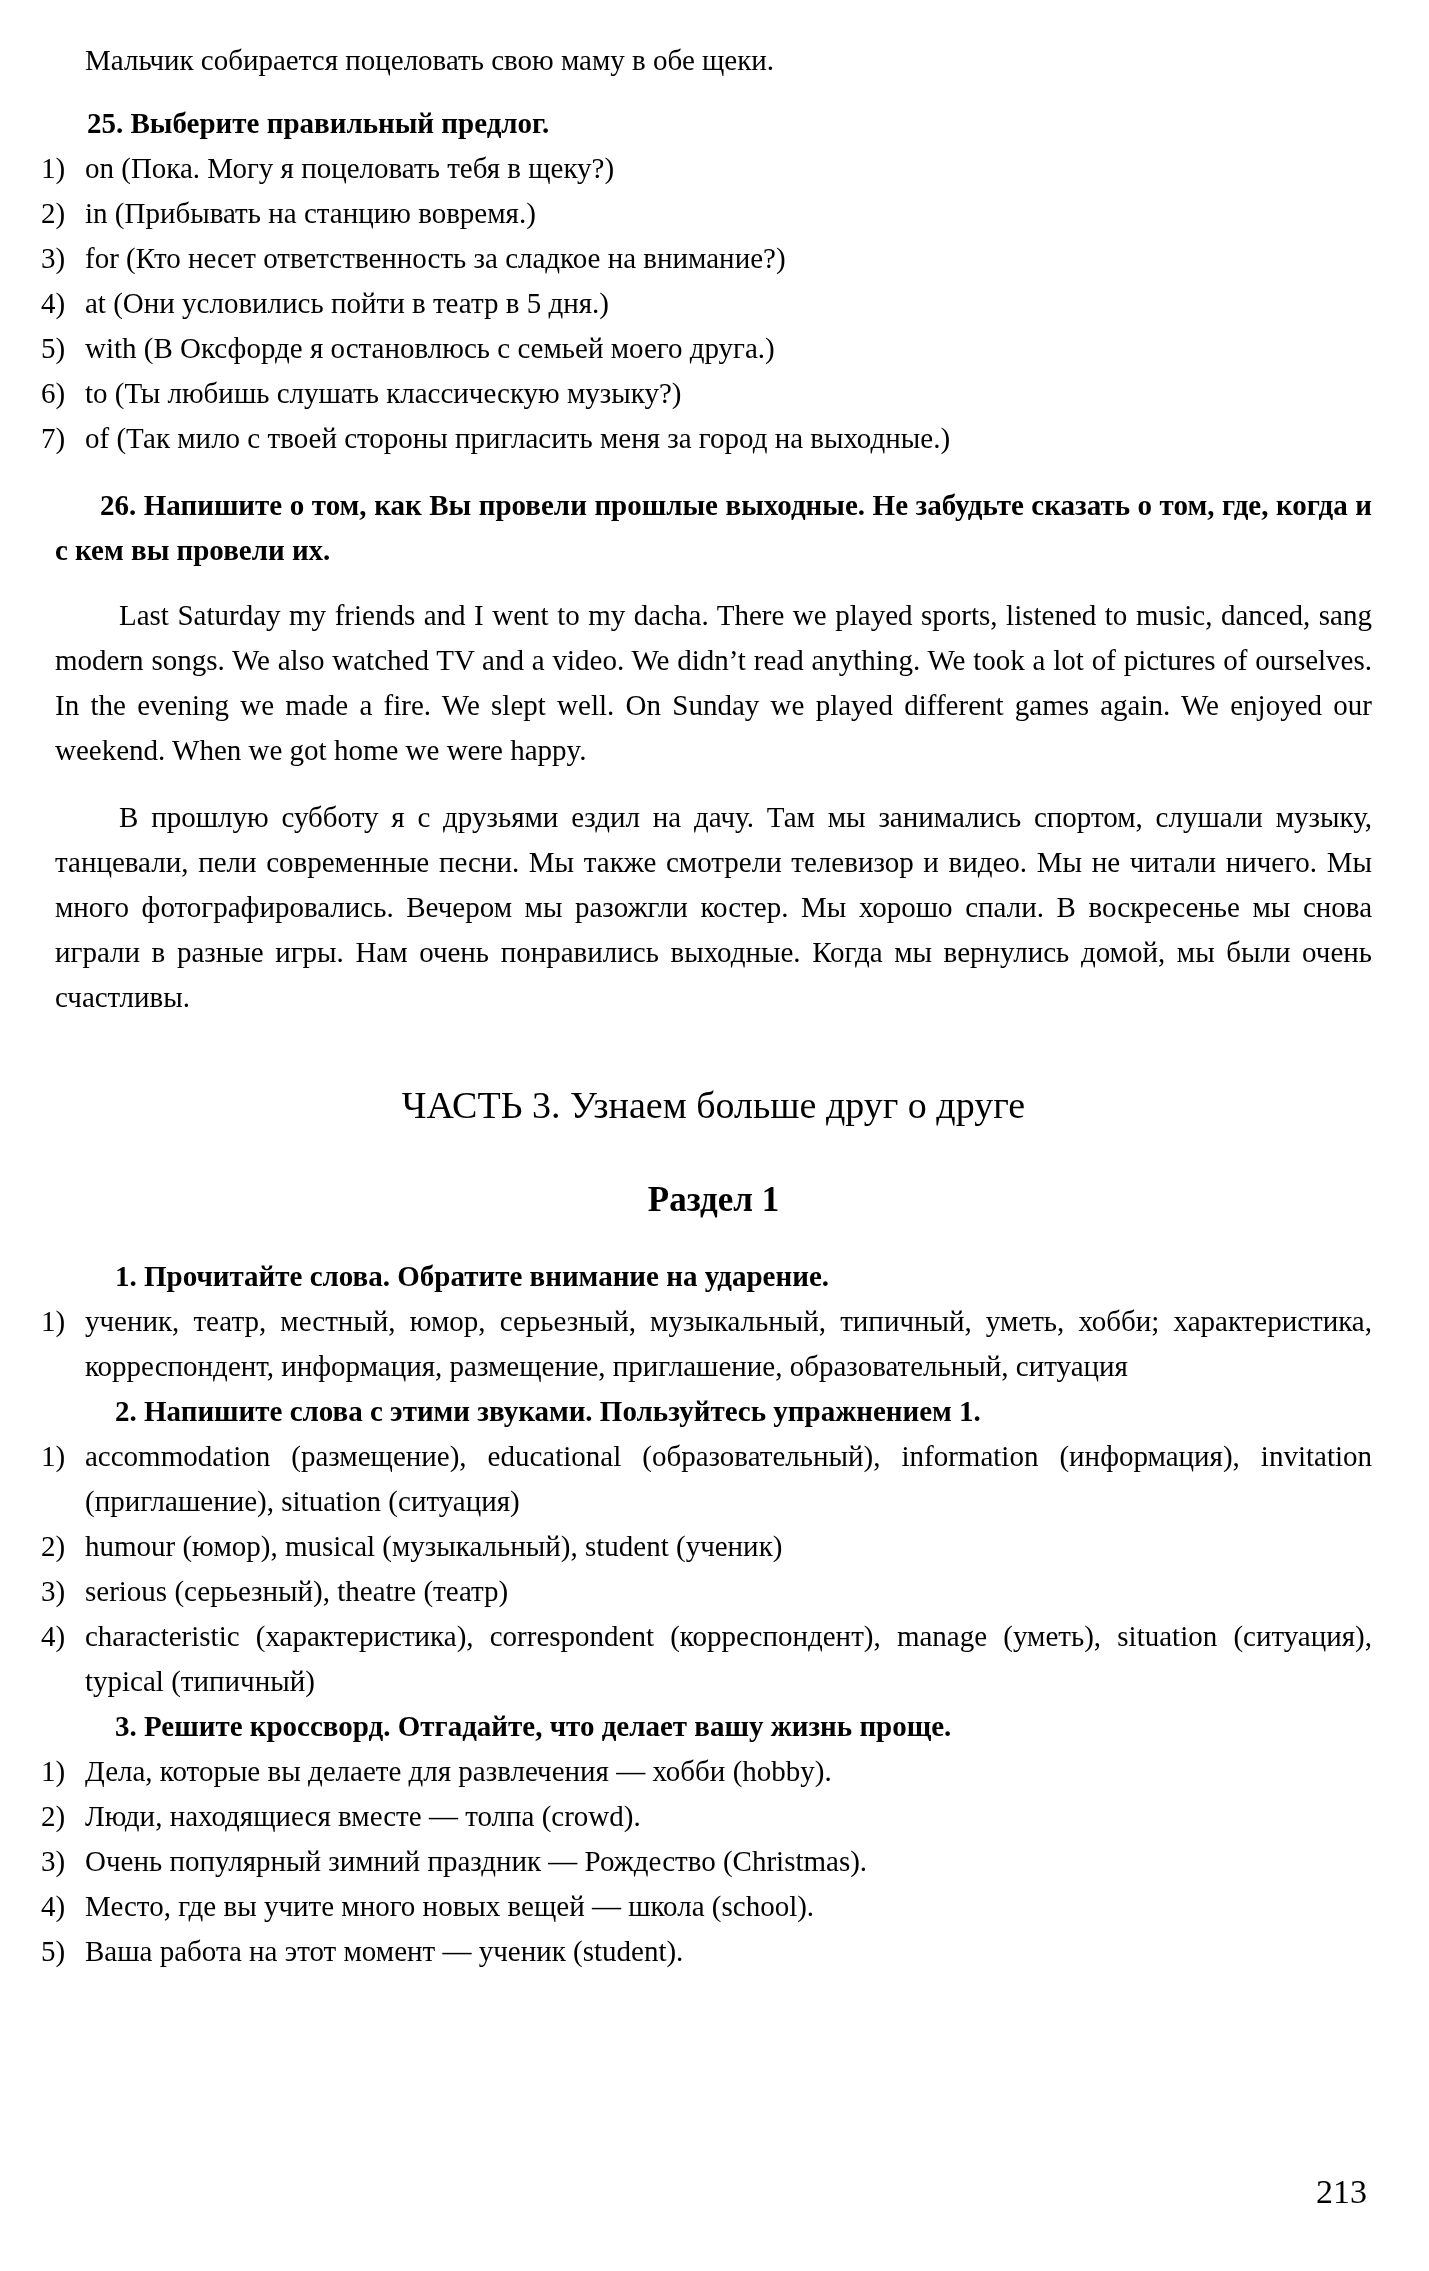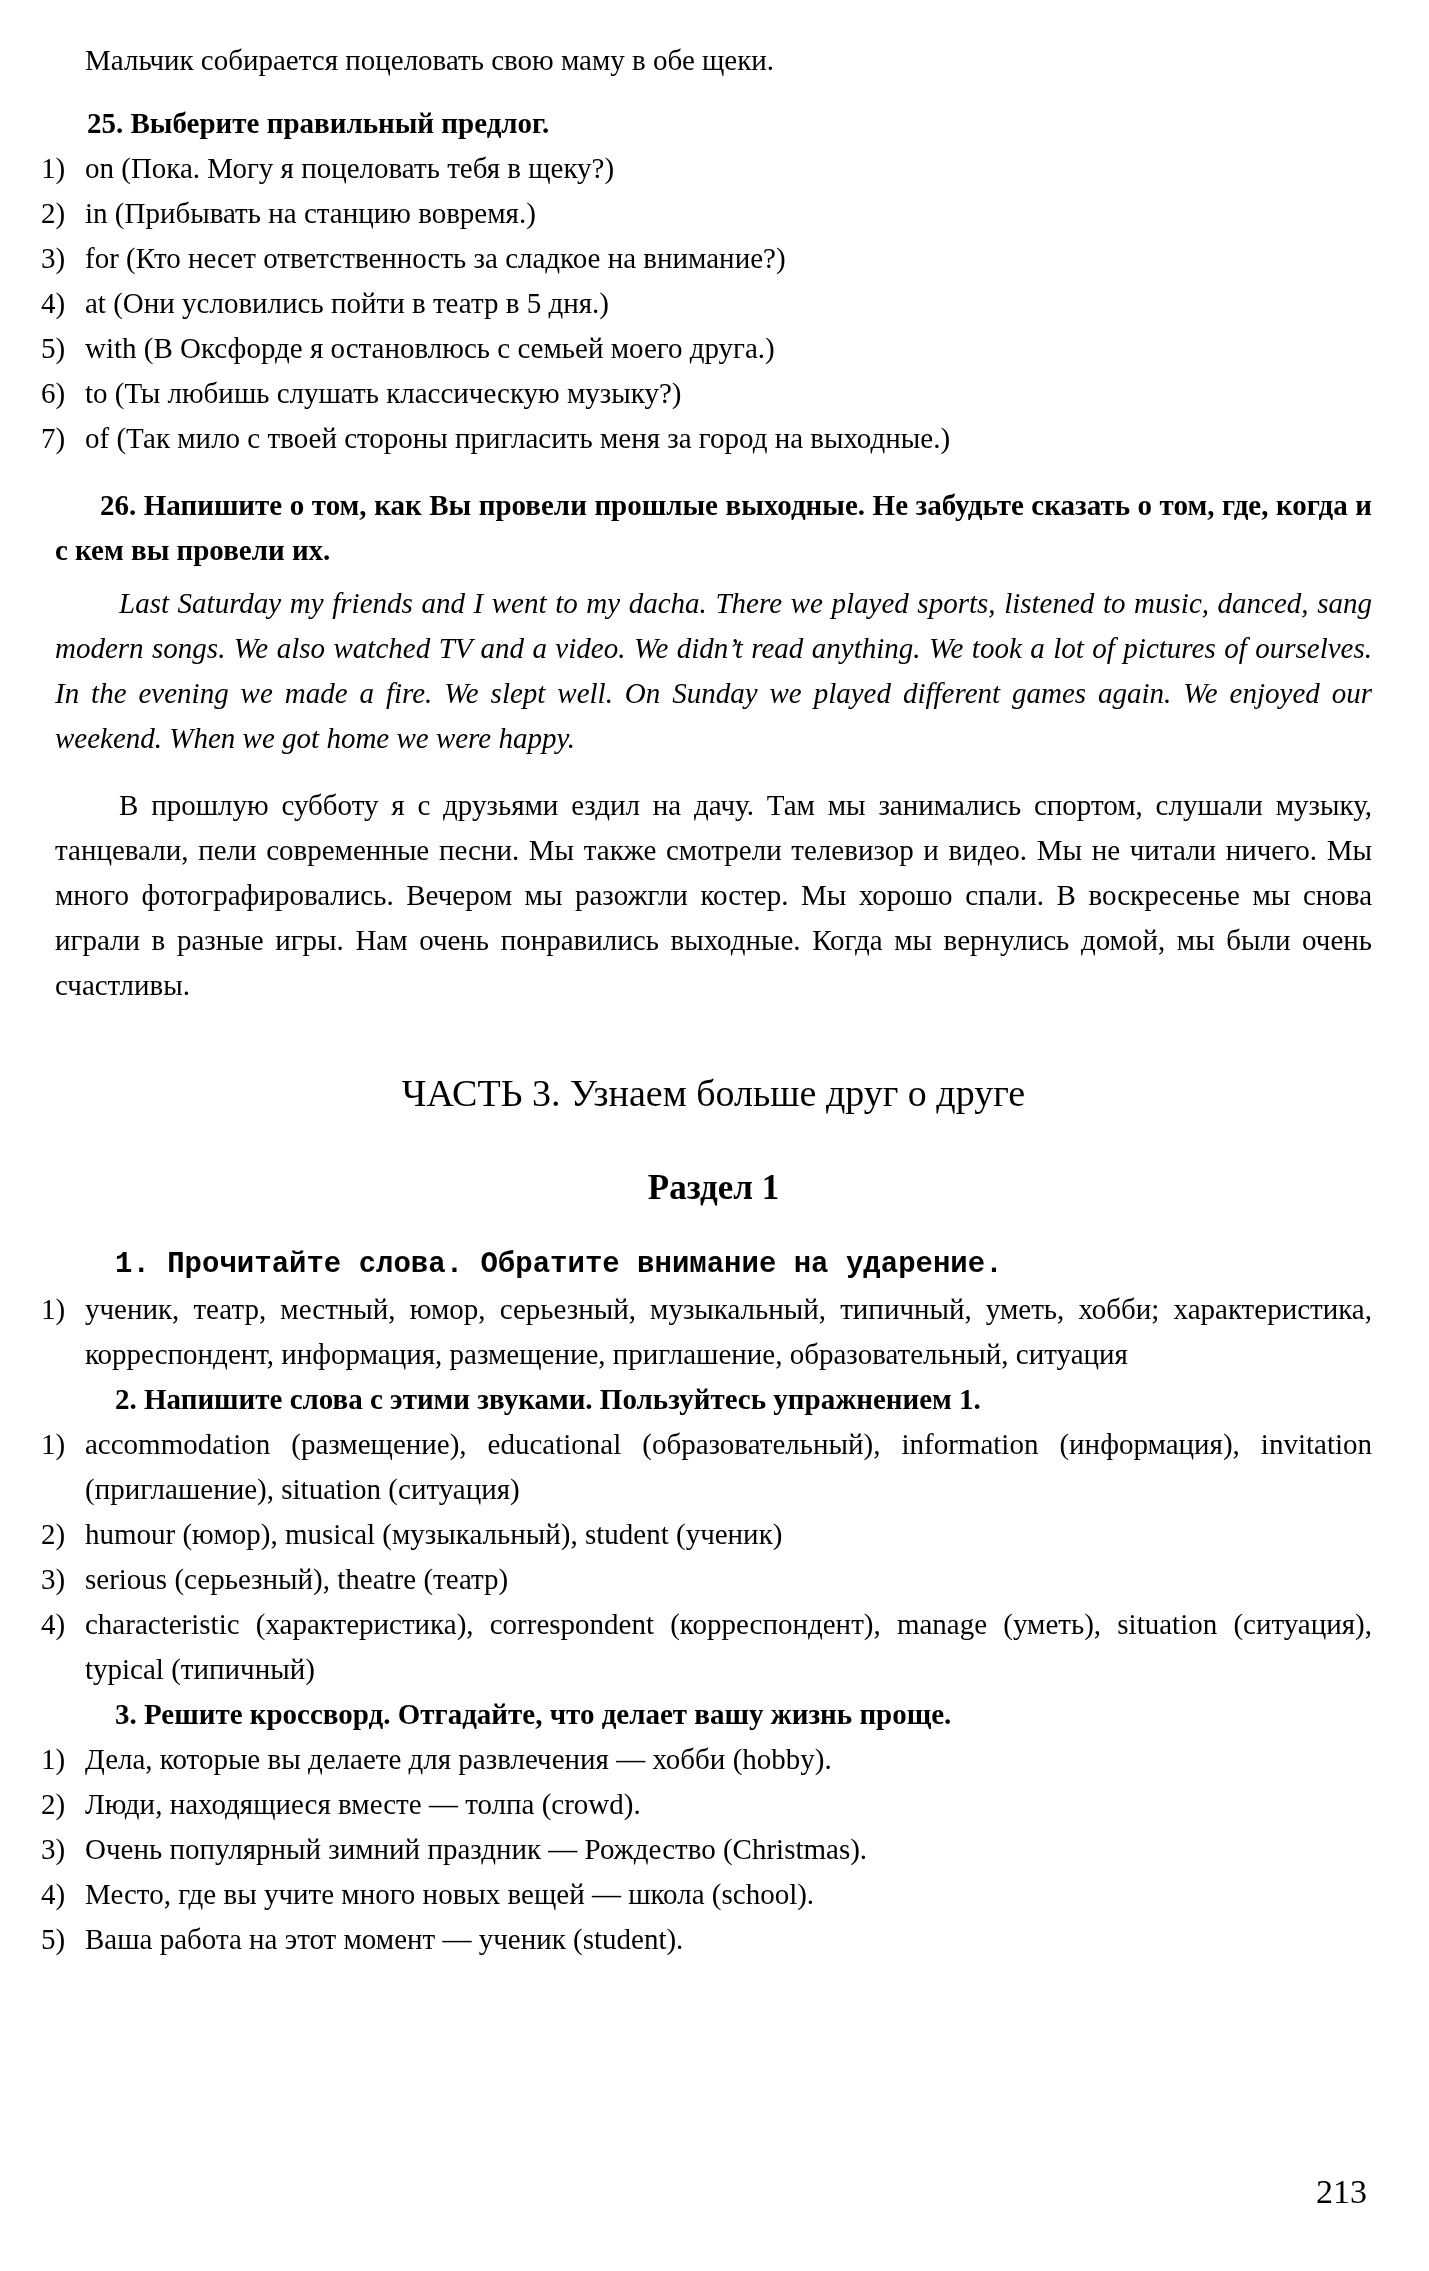--- a/index.html
+++ b/index.html
@@ -27,21 +27,21 @@
   .ex-heading {
     font-weight: bold;
     text-align: justify;
   }
   .indent-sm { text-indent: 32px; }
   .indent-md { text-indent: 45px; }
   .indent-lg { text-indent: 60px; }
   .mt-18 { margin-top: 18px; }
   .mt-22 { margin-top: 22px; }
   .mt-16 { margin-top: 0; }
-  .mt-8  { margin-top: 8px; font-style: italic;  }
+  .mt-8  { margin-top: 20px;  }
   .para {
     text-align: justify;
     text-indent: 64px;
   }
   .num-list { margin: 0; }
   .li {
     display: flex;
     align-items: baseline;
   }
   .li .num {
@@ -62,21 +62,21 @@
     line-height: 60px;
     font-weight: normal;
   }
   .section-title {
     margin-top: 42px;
     text-align: center;
     font-size: 35px;
     line-height: 45px;
     font-weight: bold;
   }
-  .after-section { margin-top: 32px; font-family: Liberation Mono, monospace; }
+  .after-section { margin-top: 32px; }
   .page-number {
     position: absolute;
     top: 2172px;
     right: 62px;
     font-size: 34px;
     line-height: 40px;
     font-family: Liberation Serif, serif;
   }
 </style>
 </head>

